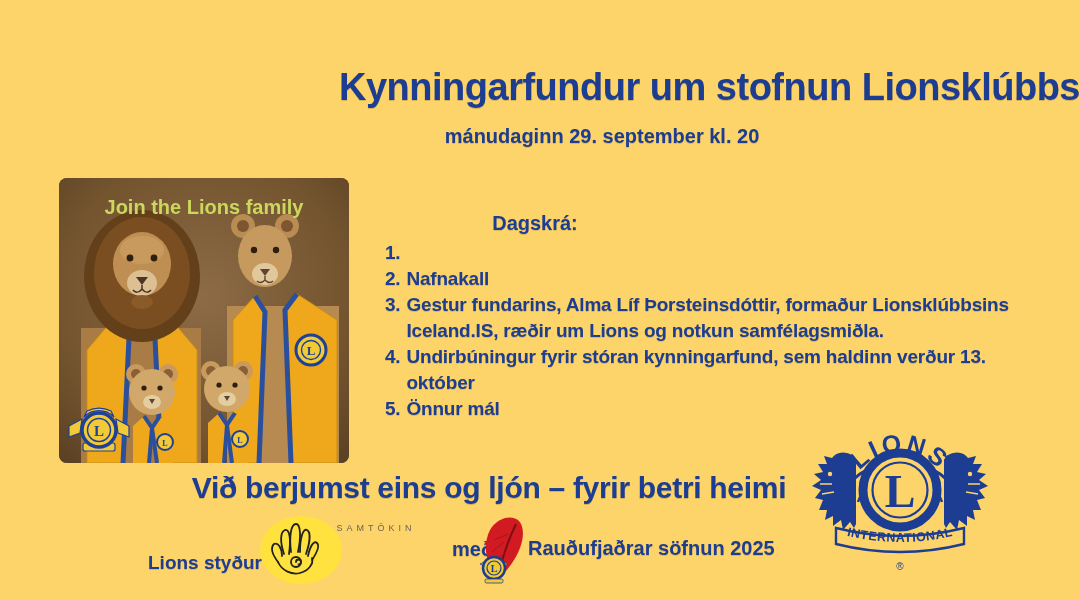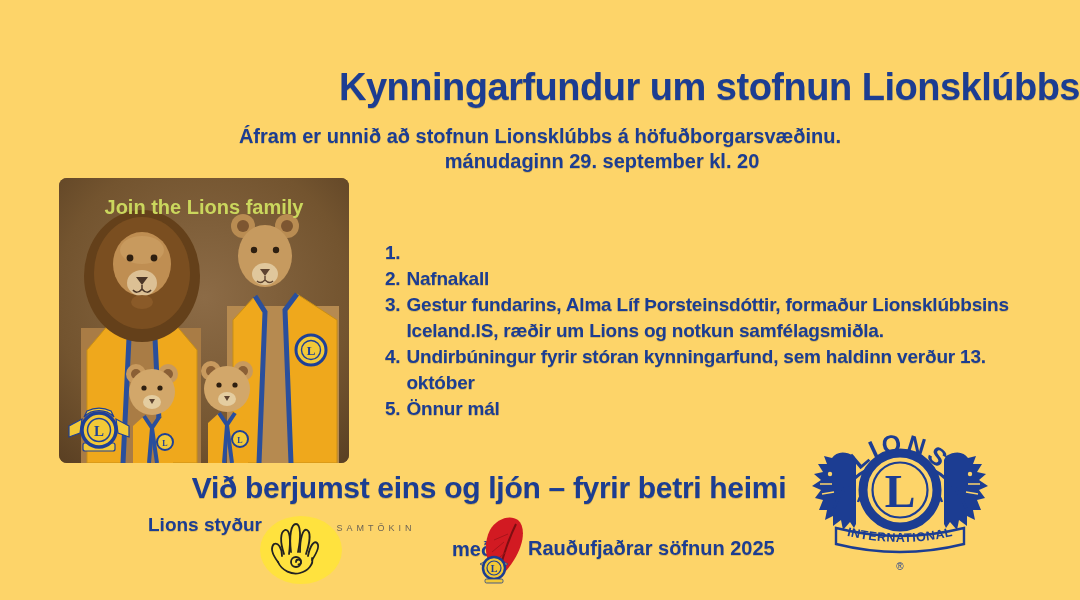--- a/index.html
+++ b/index.html
@@ -38,41 +38,40 @@
   .agenda-item .num{ flex:0 0 auto; margin-right:6px; }
   .slogan{
     position:absolute; top:471px; left:0; width:962px;
     text-align:center; font-size:30px; font-weight:bold; letter-spacing:-0.3px;
     text-shadow:0 1px 0 rgba(120,100,40,0.30);
     margin-left:8px;
   }
   .lions-logo{ position:absolute; left:808px; top:404px; }
   .footer-text{ position:absolute; font-size:19px; font-weight:bold;
     text-shadow:0 1px 0 rgba(120,100,40,0.25); }
-  .lbl-supports{ left:148px; top:514px; }
+  .lbl-supports{ left:148px; top:552px; }
   .lbl-med{ left:424px; top:538px; font-size:20px;margin-left:28px; }
   .lbl-campaign{ left:528px; top:537px; font-size:20px; }
   .pieta-mark{ position:absolute; left:258px; top:514px; }
   .pieta-wordmark{
     position:absolute; left:328px; top:522px; width:96px; text-align:center;
     color:#3b3b3b;
   }
   .pieta-name{ font-family:"Liberation Serif", serif; font-size:27px; letter-spacing:4px; }
   .pieta-sub{ font-size:9px; letter-spacing:4px; color:#6b6355; margin-top:1px; }
   .feather-mark{ position:absolute; left:472px; top:512px; }
 </style>
 </head>
 <body>
 
 <div class="poster">
 
   <div class="title">Kynningarfundur um stofnun Lionsklúbbs</div>
 
   <div class="intro">
-    <div>Áfram er unnið að stofnun Lionsklúbbs á höfuðborgarsvæðinu.</div>
     <div class="shifted">mánudaginn 29. september kl. 20</div>
   </div>
 
   <div class="photo">
     <svg width="290" height="285" viewBox="0 0 290 285">
       <defs>
         <radialGradient id="pbg" cx="50%" cy="42%" r="78%">
           <stop offset="0" stop-color="#8c6b46"></stop>
           <stop offset="0.65" stop-color="#73542f"></stop>
           <stop offset="1" stop-color="#583e22"></stop>
@@ -163,20 +162,21 @@
         <rect x="-16" y="13" width="32" height="8" rx="2" fill="#f2c937" stroke="#1e4096" stroke-width="1.2"></rect>
         <circle cx="0" cy="0" r="17" fill="#f2c937" stroke="#1e4096" stroke-width="3.5"></circle>
         <circle cx="0" cy="0" r="11.5" fill="none" stroke="#1e4096" stroke-width="1.5"></circle>
         <text x="0" y="6" text-anchor="middle" font-family="Liberation Serif, serif" font-weight="bold" font-size="15" fill="#1e4096">L</text>
       </g>
 
       <text x="145" y="36" text-anchor="middle" font-size="20" font-weight="bold" fill="#CBD75D">Join the Lions family</text>
     </svg>
   </div>
 
+  <div class="agenda-heading">Dagskrá:</div>
 
   <div class="agenda">
     <div class="agenda-item">
       <span class="num">1.</span>
     </div>
     <div class="agenda-item">
       <span class="num">2.</span>
       <span class="txt">Nafnakall</span>
     </div>
     <div class="agenda-item">

